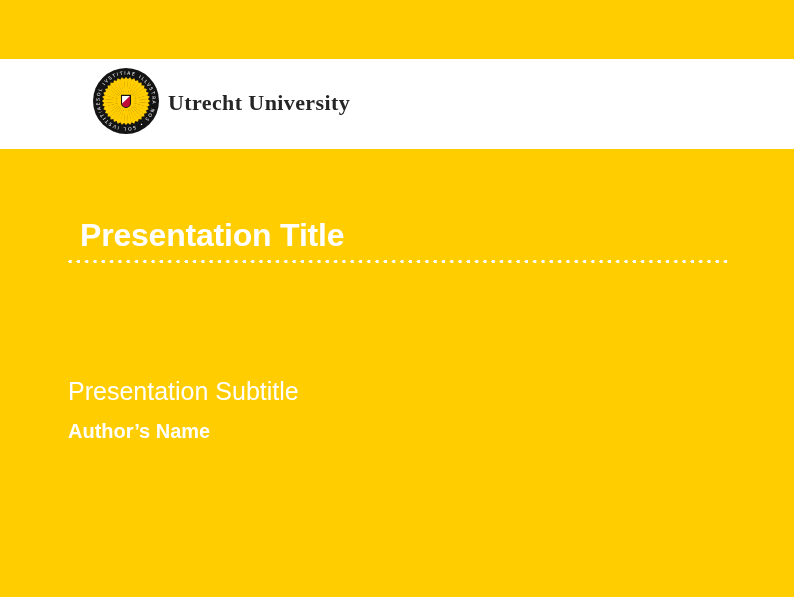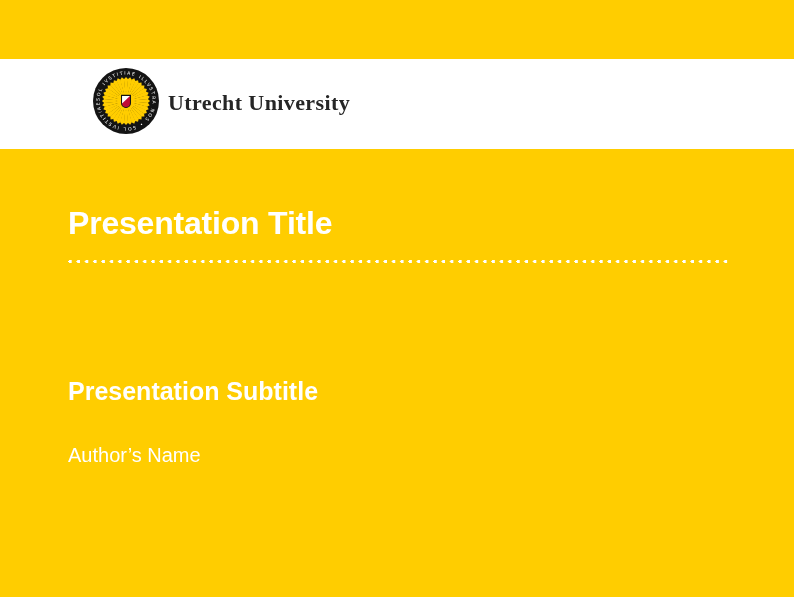--- a/index.html
+++ b/index.html
@@ -65,29 +65,29 @@
     width: 662px; height: 5px;
     background-image: radial-gradient(circle 1.8px at 2.1px 2.5px,
       var(--white, #fff) 0, var(--white, #fff) 1.7px, rgba(255,255,255,0) 1.9px);
     background-size: 8.3px 5px;
     background-repeat: repeat-x;
   }
   .slide-subtitle {
     position: absolute;
     left: 68px; top: 377px;
     font-size: 25px;
-    font-weight: 700;
+    font-weight: 400;
     color: var(--white, #fff);
     white-space: nowrap;
   }
   .author-name {
     position: absolute;
-    left: 68px; top: 444px;
+    left: 68px; top: 420px;
     font-size: 20px;
-    font-weight: 400;
+    font-weight: 700;
     color: var(--white, #fff);
     white-space: nowrap;
   }
   .seal svg { display: block; width: 100%; height: 100%; }
 </style>
 </head>
 <body>
 
 <div class="slide">
 
@@ -144,21 +144,21 @@
       <g>
         <path d="M43.2,41.5 h13.6 v11.5 a6.8,6.8 0 0 1 -13.6,0 Z" fill="var(--shield-red, #C00A35)"></path>
         <path d="M43.2,41.5 h13.6 L43.2,54.5 Z" fill="#ffffff"></path>
         <path d="M43.2,41.5 h13.6 v11.5 a6.8,6.8 0 0 1 -13.6,0 Z" fill="none" stroke="#141414" stroke-width="1.6"></path>
       </g>
     </svg>
   </div>
 
   <div class="wordmark">Utrecht University</div>
 
-  <h1 class="slide-title" style="margin:0;">Presentation Title</h1>
+  <h1 class="slide-title" style="margin:12px;">Presentation Title</h1>
 
   <div class="dotted-divider"></div>
 
   <div class="slide-subtitle">Presentation Subtitle</div>
 
   <div class="author-name">Author’s Name</div>
 
 </div>
 
 </body></html>

